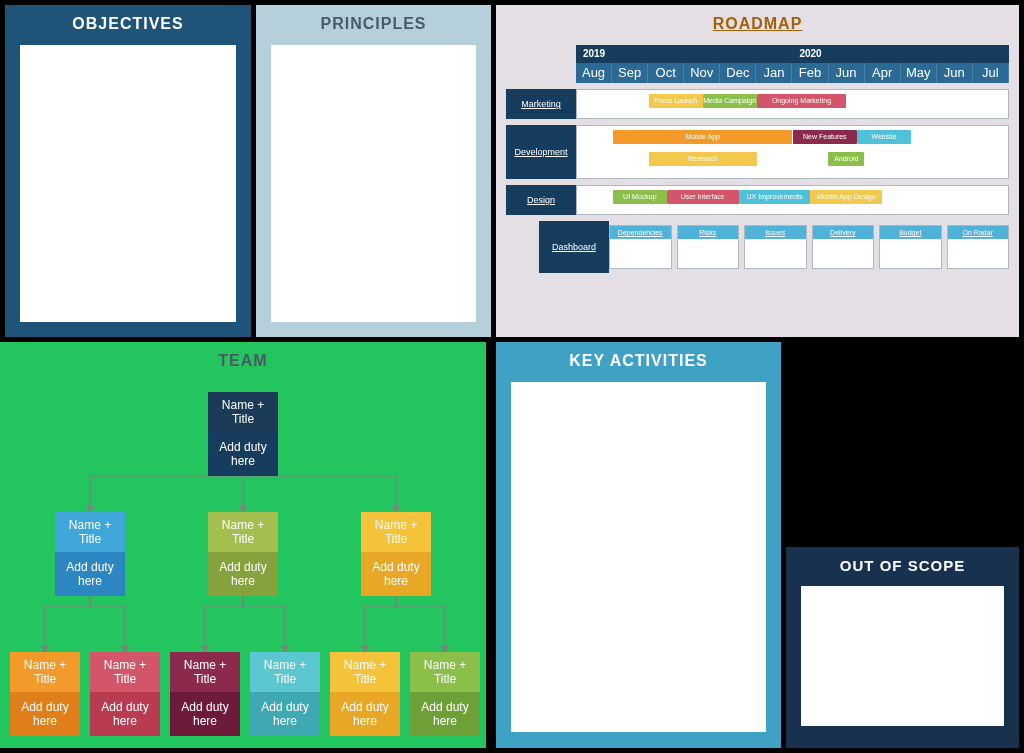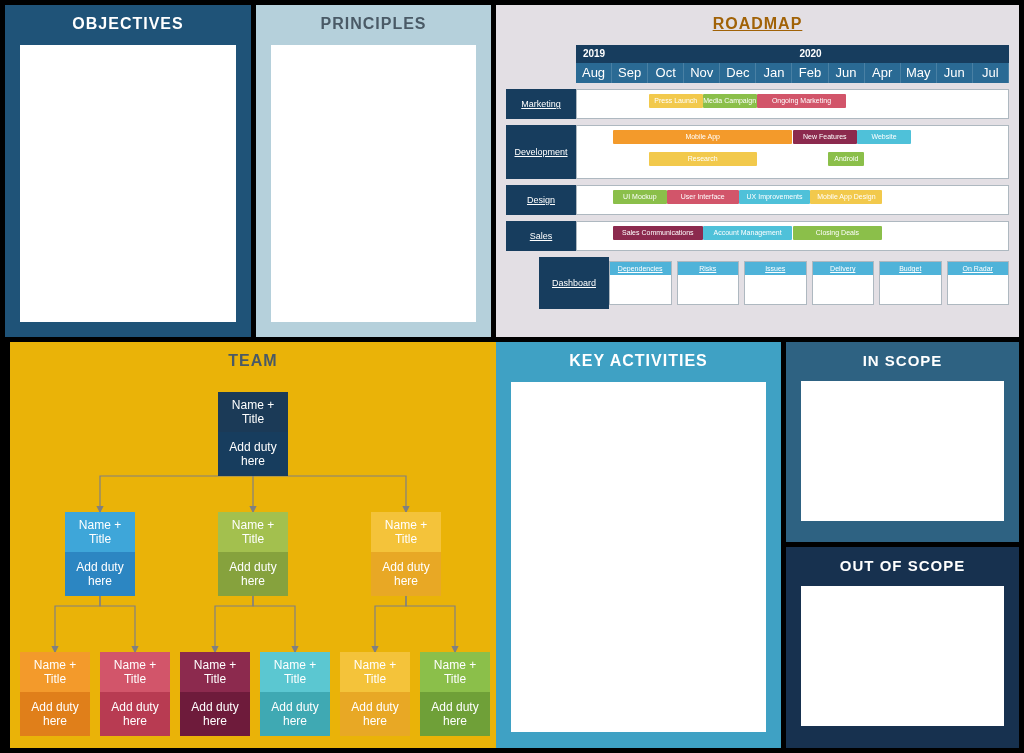--- a/index.html
+++ b/index.html
@@ -46,21 +46,21 @@
 .rm-row.design { height: 30px; }
 .rm-row.design .rm-row-body { height: 30px; }
 .rm-row.sales { height: 30px; }
 .rm-row.sales .rm-row-body { height: 30px; }
 .rm-row.dashboard { height: 52px; padding-left: 33px; }
 .rm-row.dashboard .rm-row-body { border: none; background: transparent; display: flex; gap: 5px; padding: 4px 0; }
 .dash-card { flex: 1; background: #fff; border: 1px solid #aeb8c0; display: flex; flex-direction: column; }
 .dash-card-title { background: #4fb3d9; color: #fff; text-align: center; font-size: 7px; padding: 3px 0; }
 
 
-.team { left: 10px; top: 342px; width: 486px; height: 406px; background: #eab308; }
+.team { left: 0; top: 342px; width: 486px; height: 406px; background: #22c55e; }
 .team .panel-title { color: #4a5a66; }
 .team-body { position: relative; width: 100%; height: 360px; }
 .team svg { position: absolute; left: 0; top: 0; width: 100%; height: 100%; pointer-events: none; }
 .tnode { position: absolute; width: 70px; font-size: 12px; color: #fff; text-align: center; }
 .tnode .nt { padding: 6px 2px; }
 .tnode .nd { padding: 8px 2px; }
 
 
 .keyact { left: 496px; top: 342px; width: 285px; height: 406px; background: #3fa1c4; }
 .keyact .panel-title { color: #fff; }
@@ -136,28 +136,20 @@
               <div class="rm-bar" style="left: 58.3333%; width: 8.33333%; top: 26px; background: rgb(139, 191, 74);">Android</div>
             </div>
           </div>
           <div class="rm-row design" style="height: 30px;">
             <div class="rm-row-label" style="height: 30px;">Design</div>
             <div class="rm-row-body" style="height: 30px;">
               <div class="rm-bar" style="left: 8.33333%; width: 12.5%; top: 4px; background: rgb(139, 191, 74);">UI Mockup</div>
               <div class="rm-bar" style="left: 20.8333%; width: 16.6667%; top: 4px; background: rgb(210, 85, 106);">User Interface</div>
               <div class="rm-bar" style="left: 37.5%; width: 16.6667%; top: 4px; background: rgb(79, 193, 217);">UX Improvements</div>
               <div class="rm-bar" style="left: 54.1667%; width: 16.6667%; top: 4px; background: rgb(242, 201, 76);">Mobile App Design</div>
-            </div>
-          </div>
-          <div class="rm-row sales" style="height: 30px;">
-            <div class="rm-row-label" style="height: 30px;">Sales</div>
-            <div class="rm-row-body" style="height: 30px;">
-              <div class="rm-bar" style="left: 8.33333%; width: 20.8333%; top: 4px; background: rgb(140, 42, 78);">Sales Communications</div>
-              <div class="rm-bar" style="left: 29.1667%; width: 20.8333%; top: 4px; background: rgb(79, 193, 217);">Account Management</div>
-              <div class="rm-bar" style="left: 50%; width: 20.8333%; top: 4px; background: rgb(139, 191, 74);">Closing Deals</div>
             </div>
           </div>
           <div class="rm-row dashboard">
             <div class="rm-row-label">Dashboard</div>
             <div class="rm-row-body">
               <div class="dash-card">
                 <div class="dash-card-title">Dependencies</div>
               </div>
               <div class="dash-card">
                 <div class="dash-card-title">Risks</div>
@@ -240,23 +232,19 @@
           <div class="nd" style="background: rgb(111, 160, 56);">Add duty here</div>
         </div>
       </div>
   </div>
 
   <div class="panel keyact">
     <div class="panel-title">KEY ACTIVITIES</div>
     <div class="panel-body"></div>
   </div>
 
-  <div class="panel inscope">
-    <div class="panel-title">IN SCOPE</div>
-    <div class="panel-body"></div>
-  </div>
 
   <div class="panel outscope">
     <div class="panel-title">OUT OF SCOPE</div>
     <div class="panel-body"></div>
   </div>
 
 </div>
 
 </body></html>

